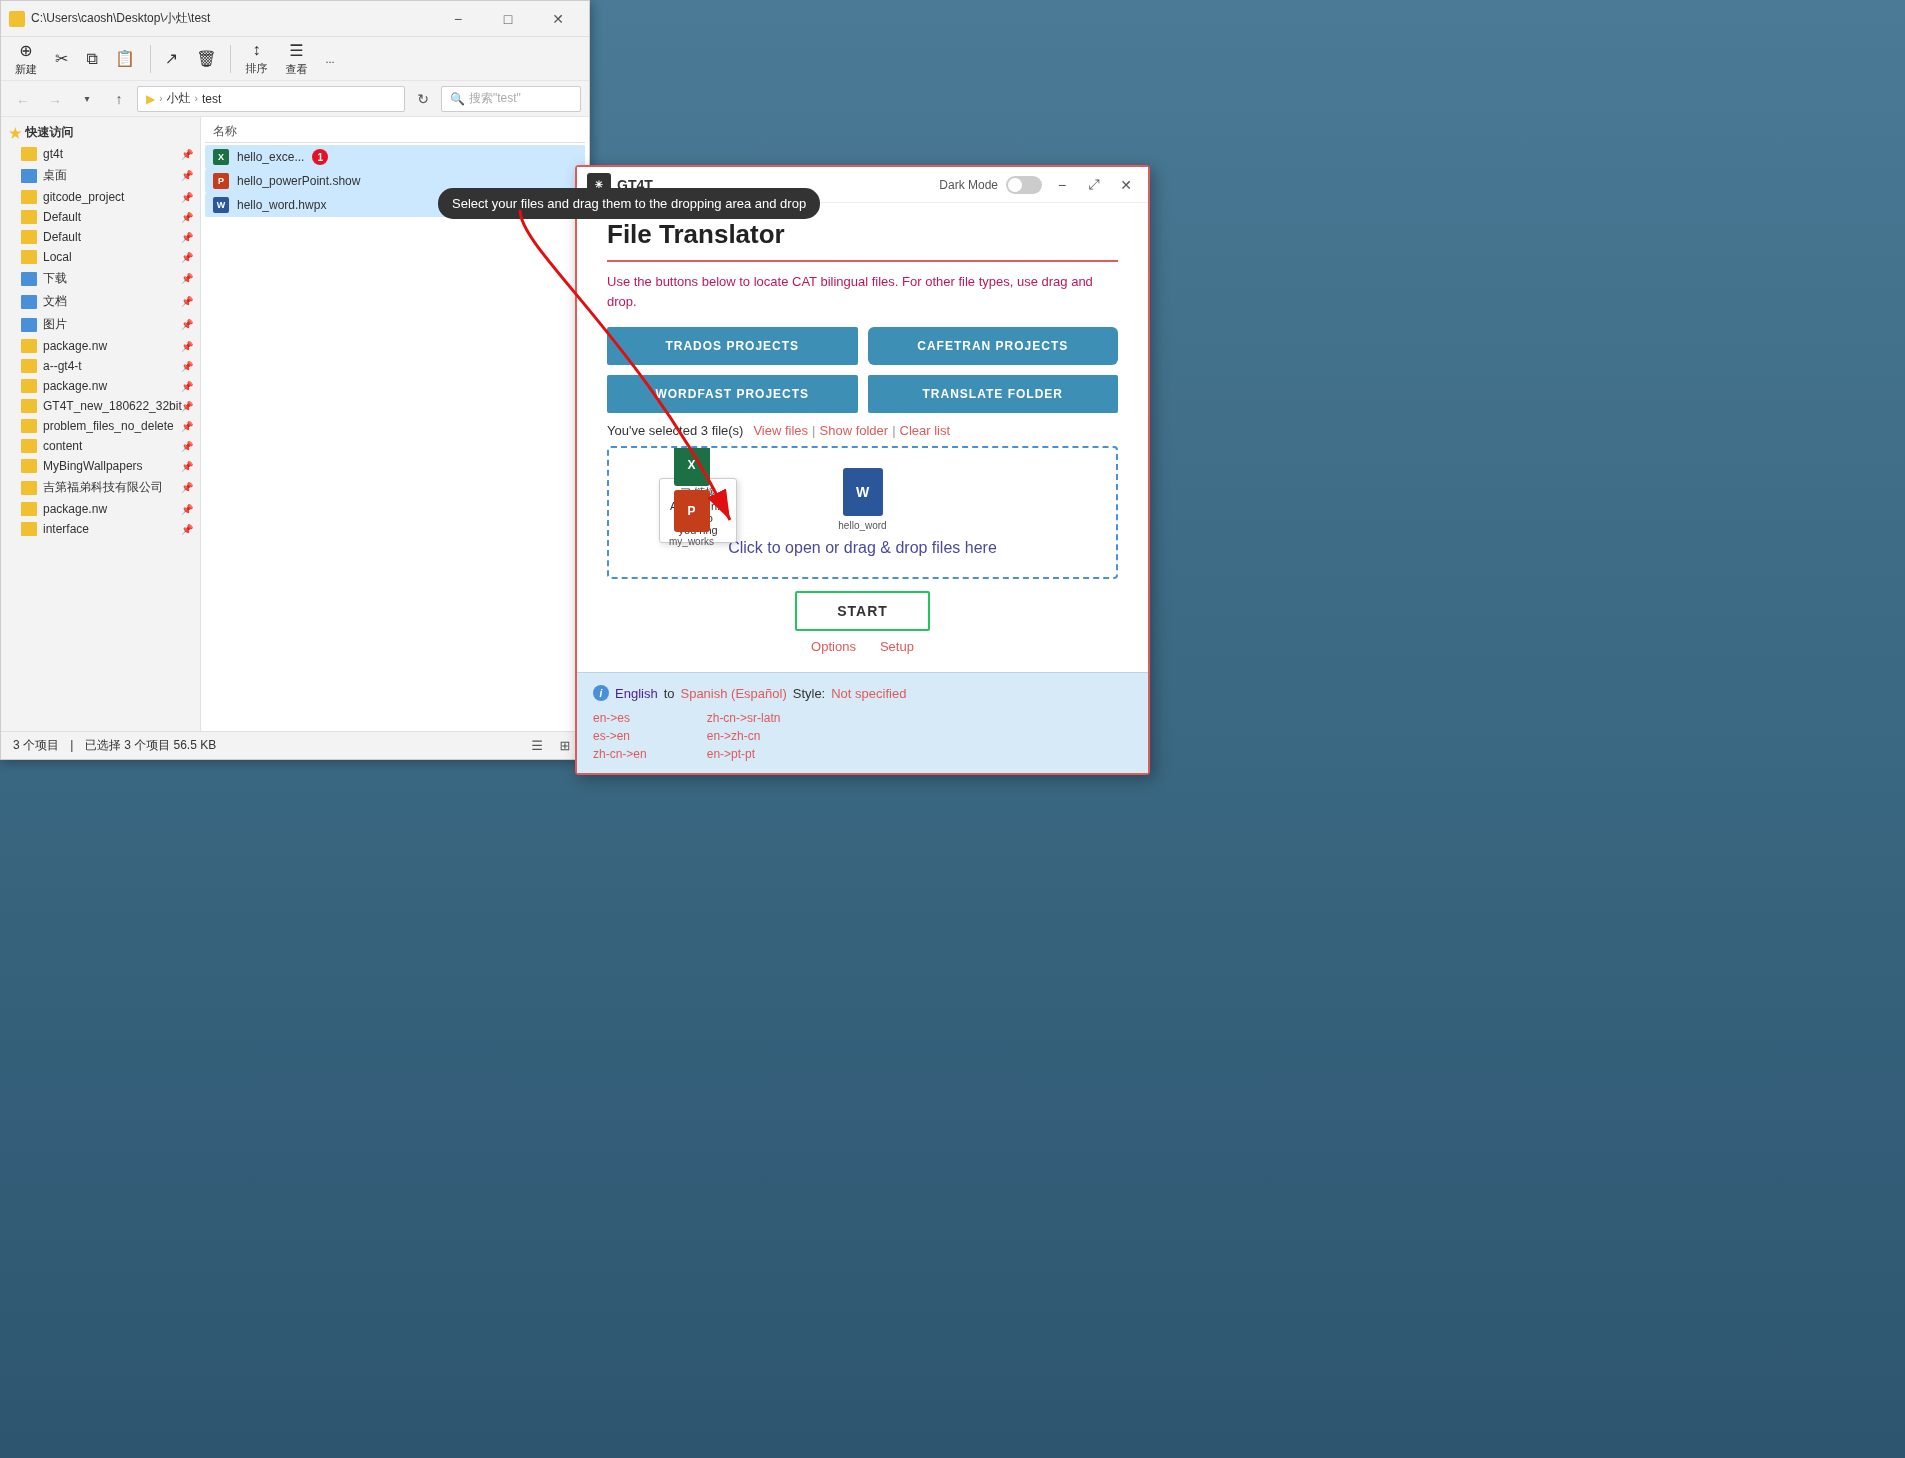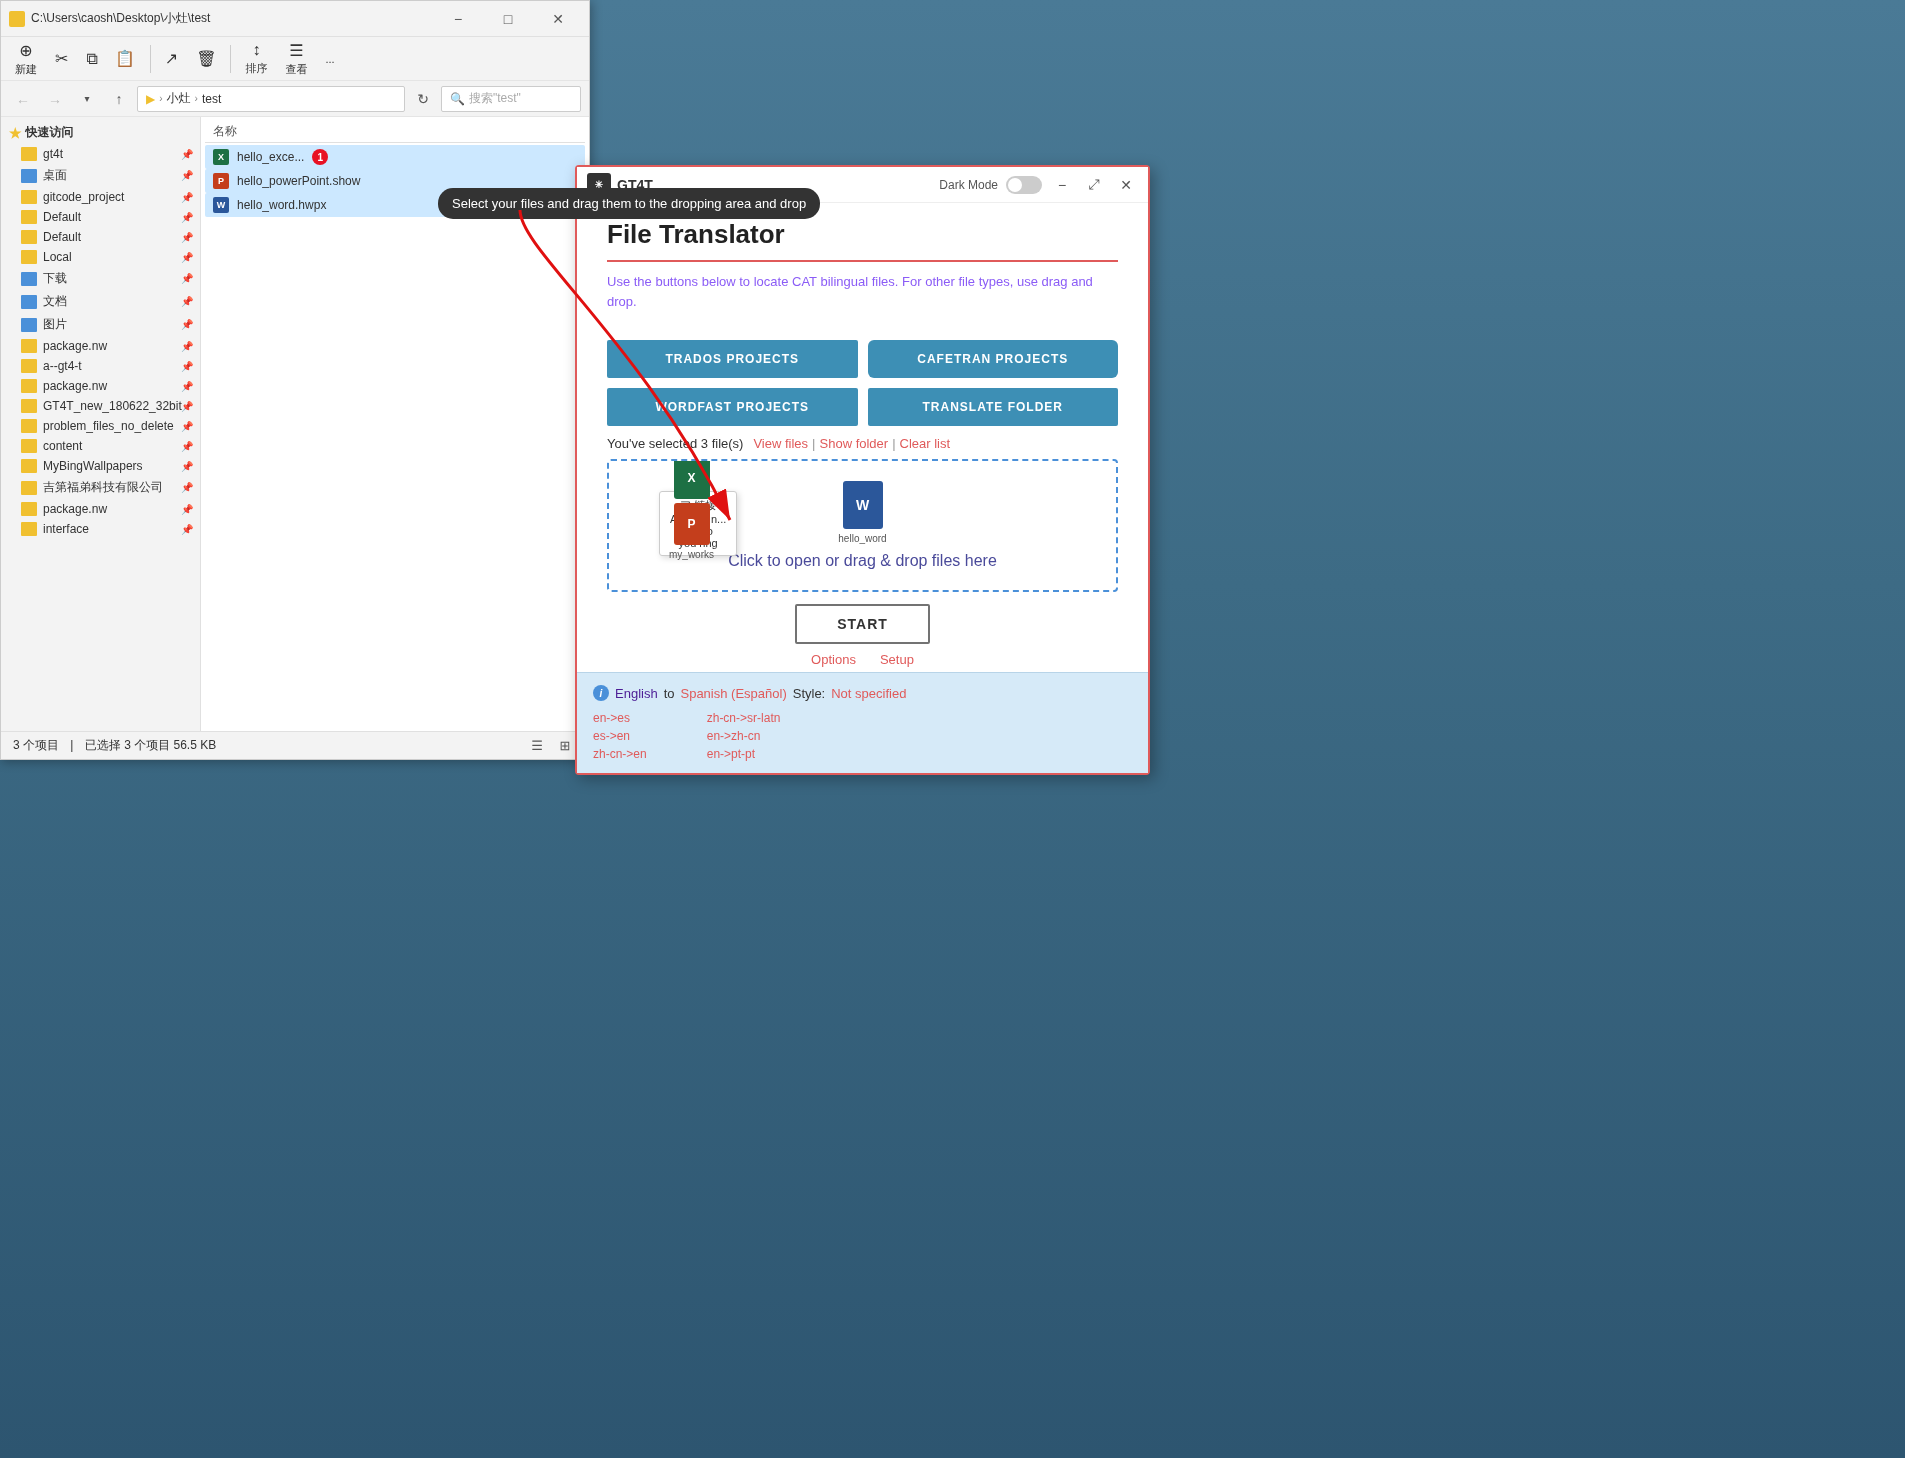--- a/index.html
+++ b/index.html
@@ -458,22 +458,22 @@
       font-size: 26px;
       font-weight: bold;
       color: #222;
       margin-bottom: 10px;
       padding-bottom: 10px;
       border-bottom: 2px solid #e05a5a;
     }
 
     .gt4t-subtitle {
       font-size: 13px;
-      color: #8b5cf6;
-      margin-bottom: 29px;
+      color: #be185d;
+      margin-bottom: 16px;
       line-height: 1.5;
     }
 
     .gt4t-buttons-row {
       display: flex;
       gap: 10px;
       margin-bottom: 10px;
     }
 
     .gt4t-btn-trados {
@@ -655,21 +655,21 @@
       border: 1px solid #ccc;
       border-radius: 3px;
       padding: 6px 10px;
       font-size: 11px;
       color: #333;
       box-shadow: 2px 2px 6px rgba(0,0,0,0.15);
       white-space: nowrap;
     }
 
     .start-btn {
-      border: 2px solid #737373;
+      border: 2px solid #22c55e;
       background: white;
       color: #333;
       padding: 10px 40px;
       font-size: 14px;
       font-weight: bold;
       letter-spacing: 1px;
       cursor: pointer;
       border-radius: 2px;
       display: block;
       margin: 0 auto 8px;

